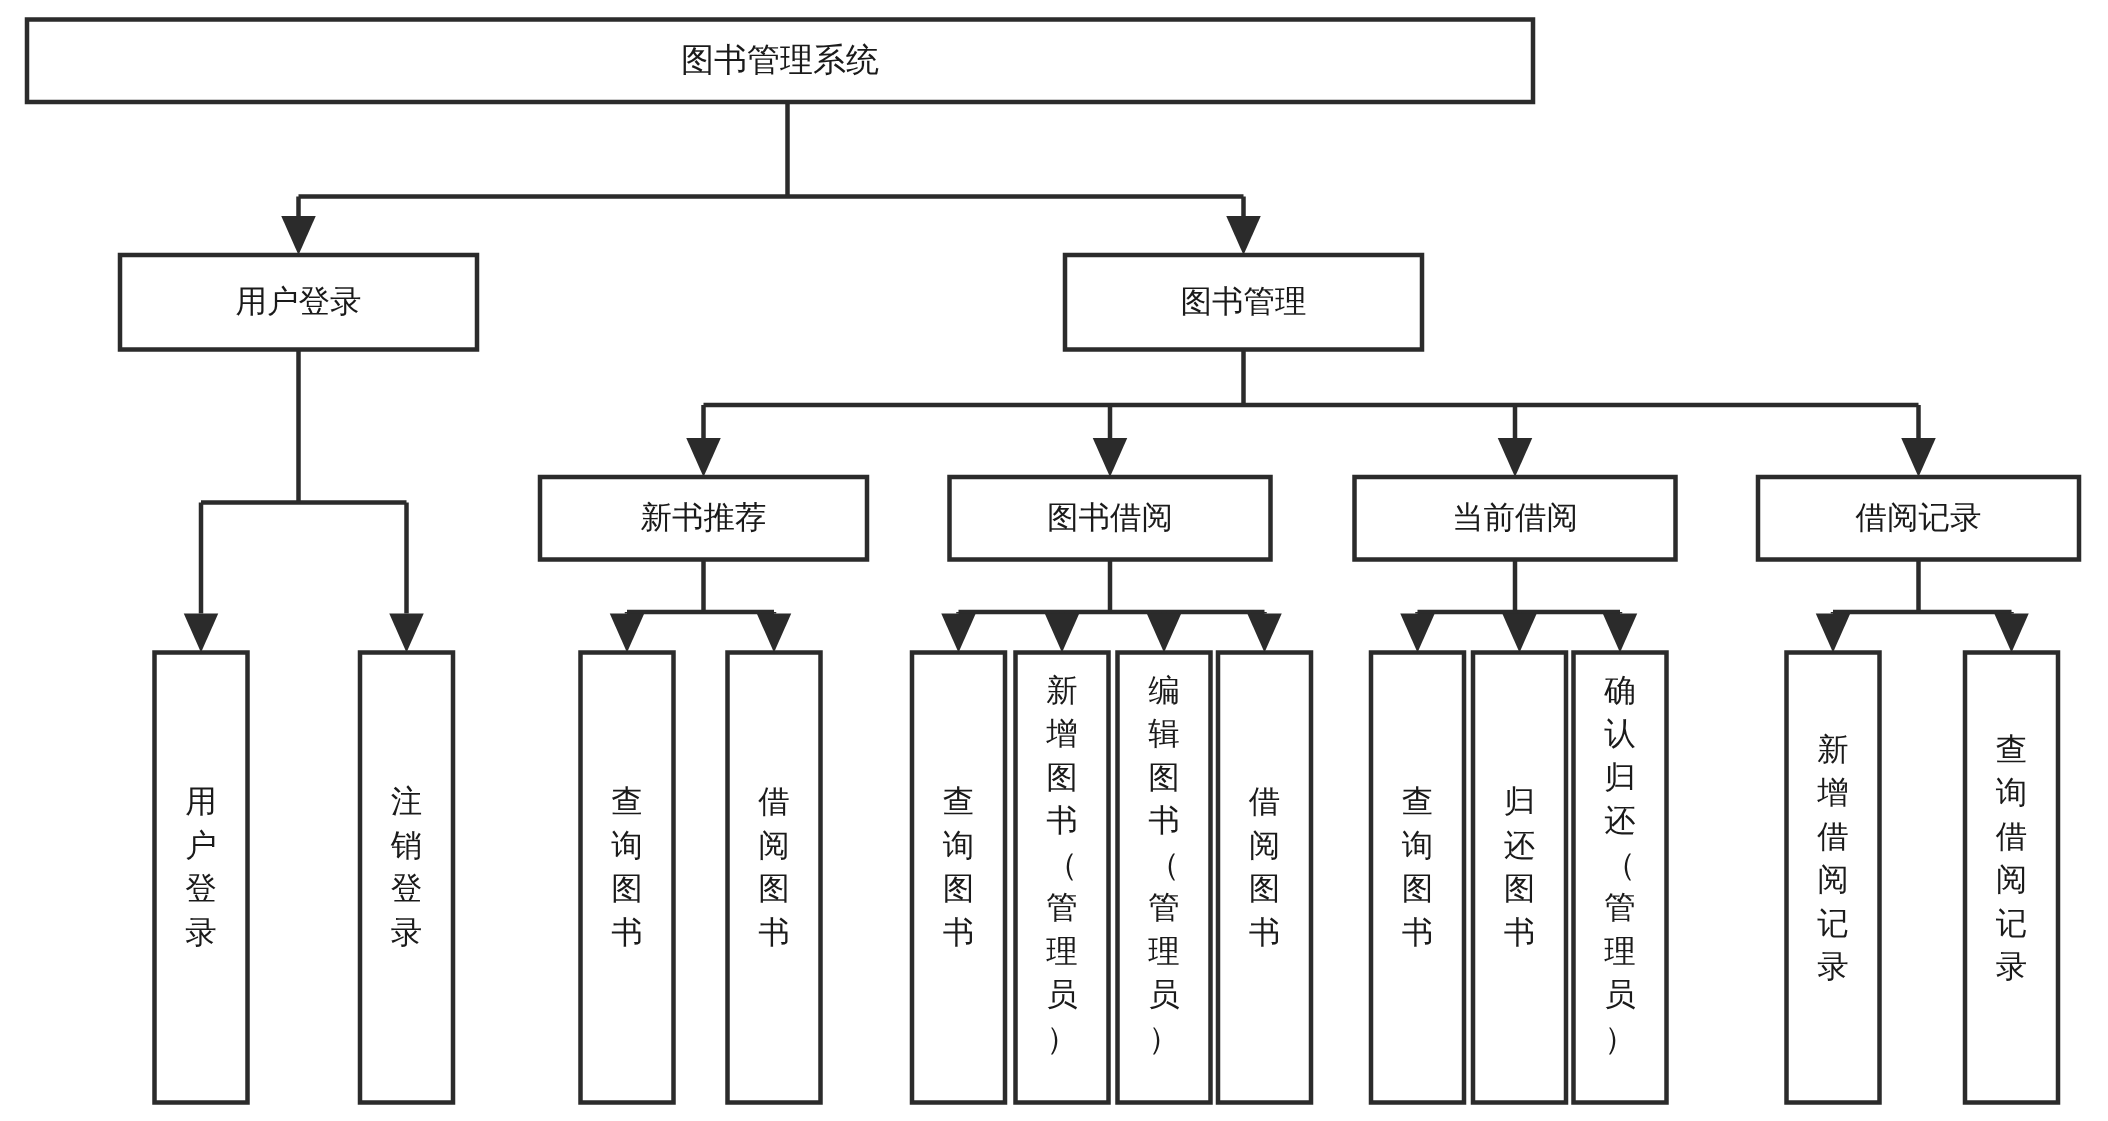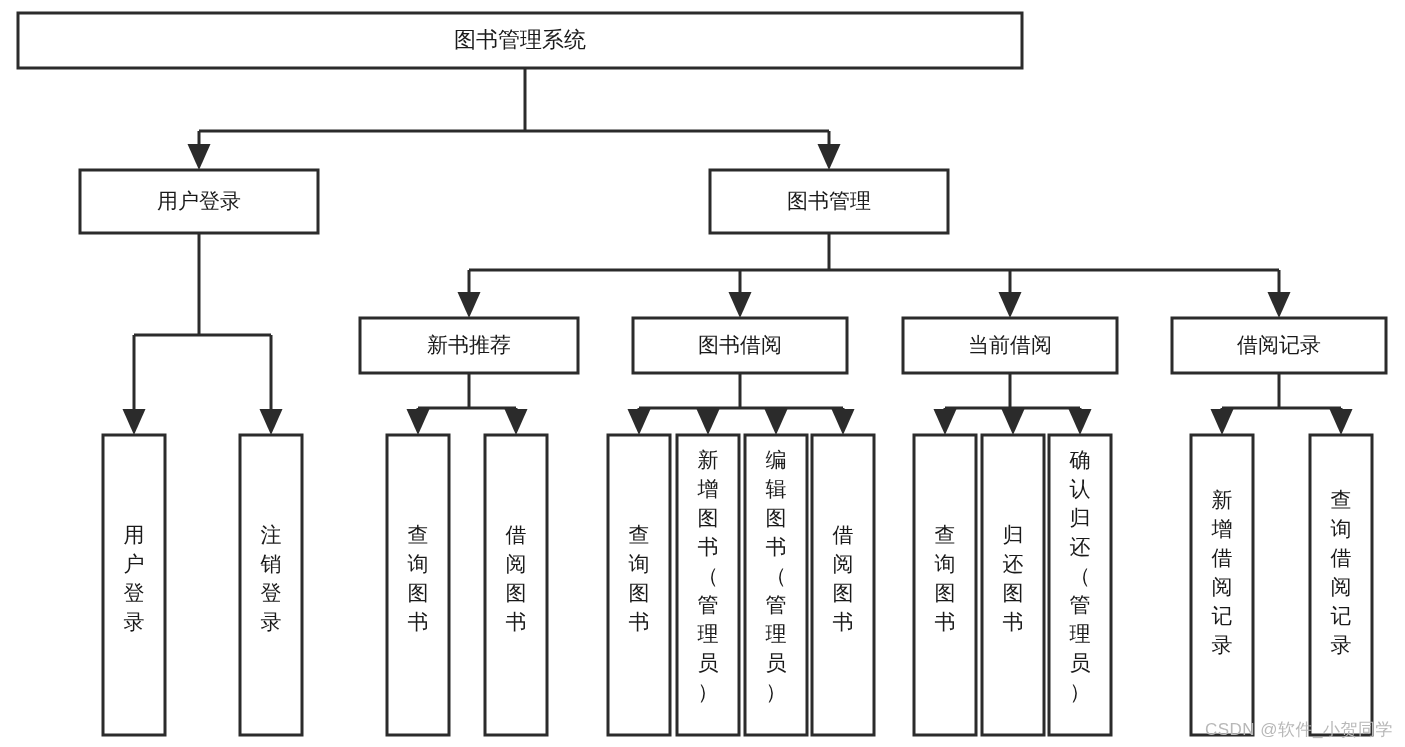--- a/index.html
+++ b/index.html
@@ -228,14 +228,13 @@
         <g>
           <rect class="node-box" x="1191" y="435" width="62" height="300"></rect>
           <text class="node-label-vertical" x="1222" y="506.5"><tspan x="1222" dy="0">新</tspan><tspan x="1222" dy="29">增</tspan><tspan x="1222" dy="29">借</tspan><tspan x="1222" dy="29">阅</tspan><tspan x="1222" dy="29">记</tspan><tspan x="1222" dy="29">录</tspan></text>
         </g>
         <g>
           <rect class="node-box" x="1310" y="435" width="62" height="300"></rect>
           <text class="node-label-vertical" x="1341" y="506.5"><tspan x="1341" dy="0">查</tspan><tspan x="1341" dy="29">询</tspan><tspan x="1341" dy="29">借</tspan><tspan x="1341" dy="29">阅</tspan><tspan x="1341" dy="29">记</tspan><tspan x="1341" dy="29">录</tspan></text>
         </g>
       </g>
   </svg>
-  <div class="watermark">CSDN @软件_小贺同学</div>
 </div>
 
 </body></html>

